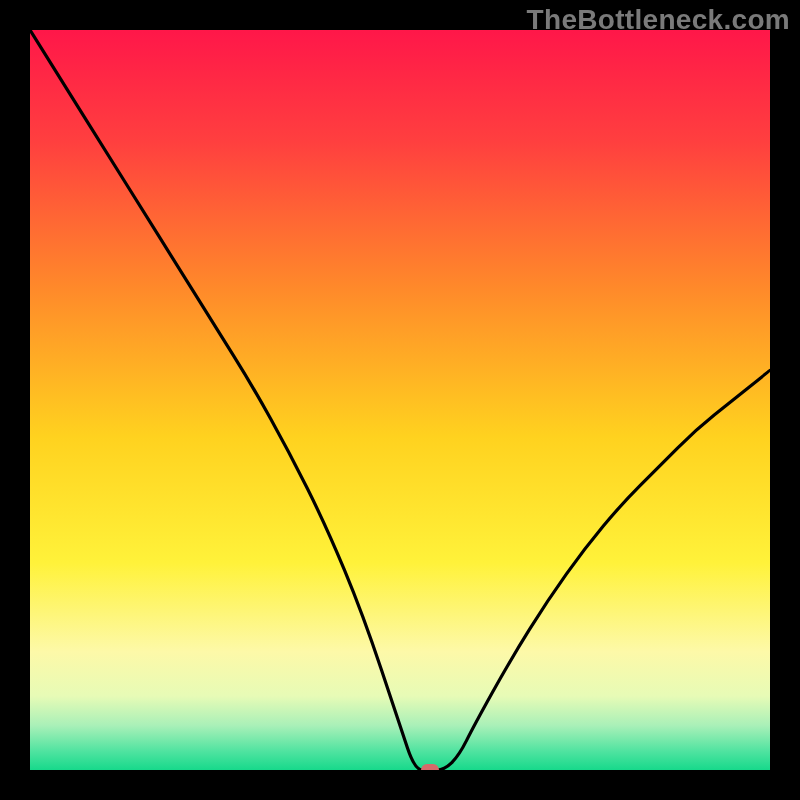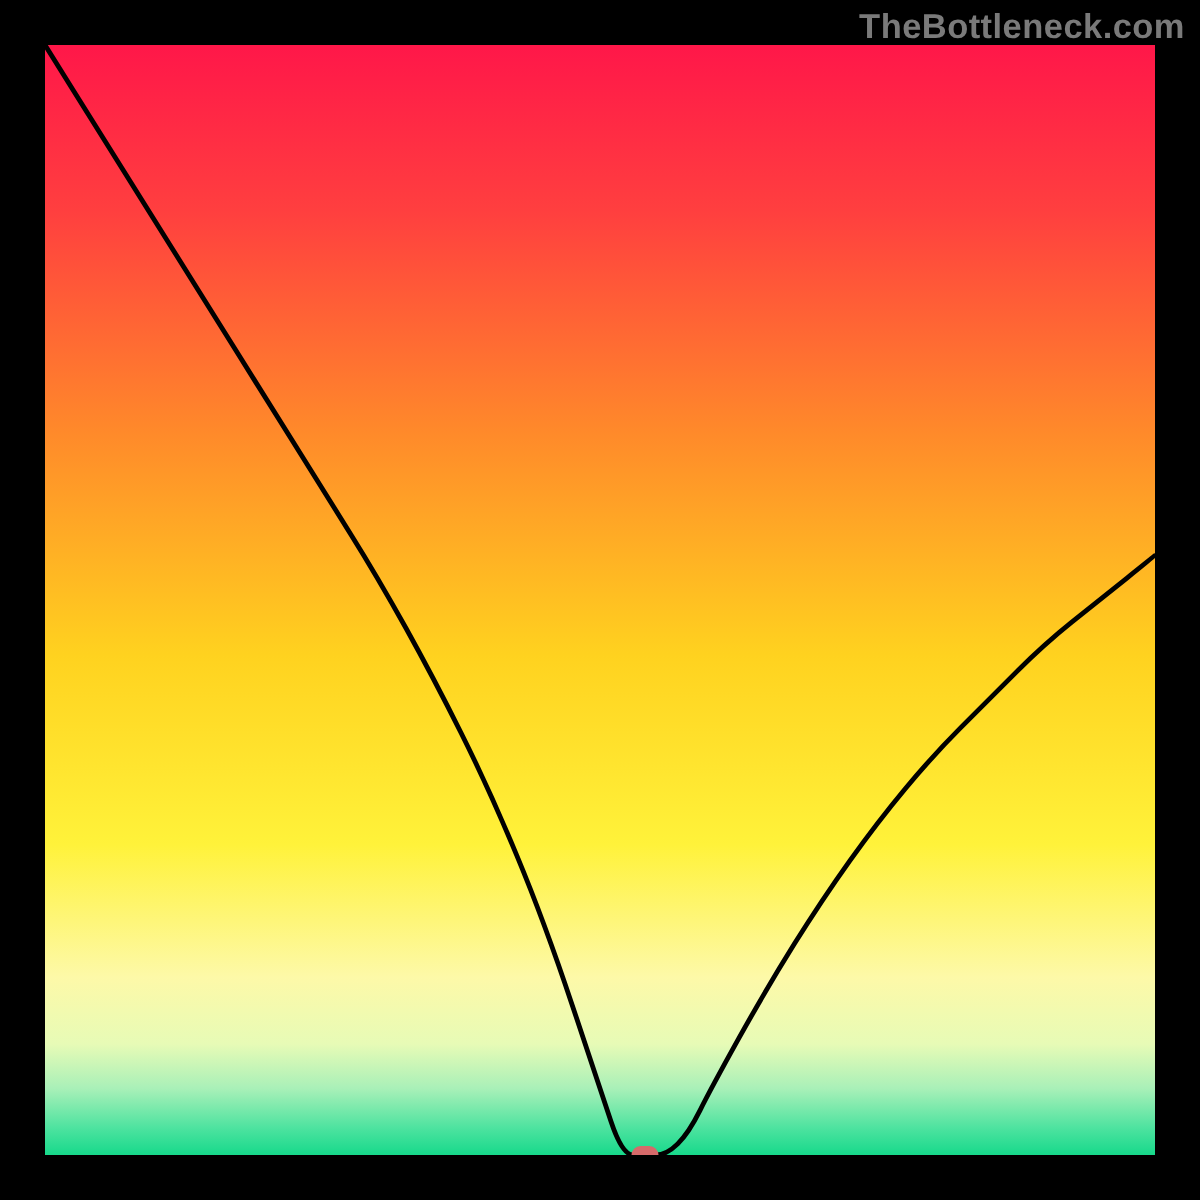--- a/index.html
+++ b/index.html
@@ -14,21 +14,21 @@
     position: relative;
     width: 800px;
     height: 800px;
     background: #000;
   }
   .watermark {
     position: absolute;
     top: 4px;
     right: 10px;
     color: #7a7a7a;
-    font-size: 23px;
+    font-size: 28px;
     font-weight: 600;
     z-index: 5;
     letter-spacing: 0.3px;
   }
   .plot-area {
     position: absolute;
     left: 30px;
     top: 30px;
     width: 740px;
     height: 740px;

